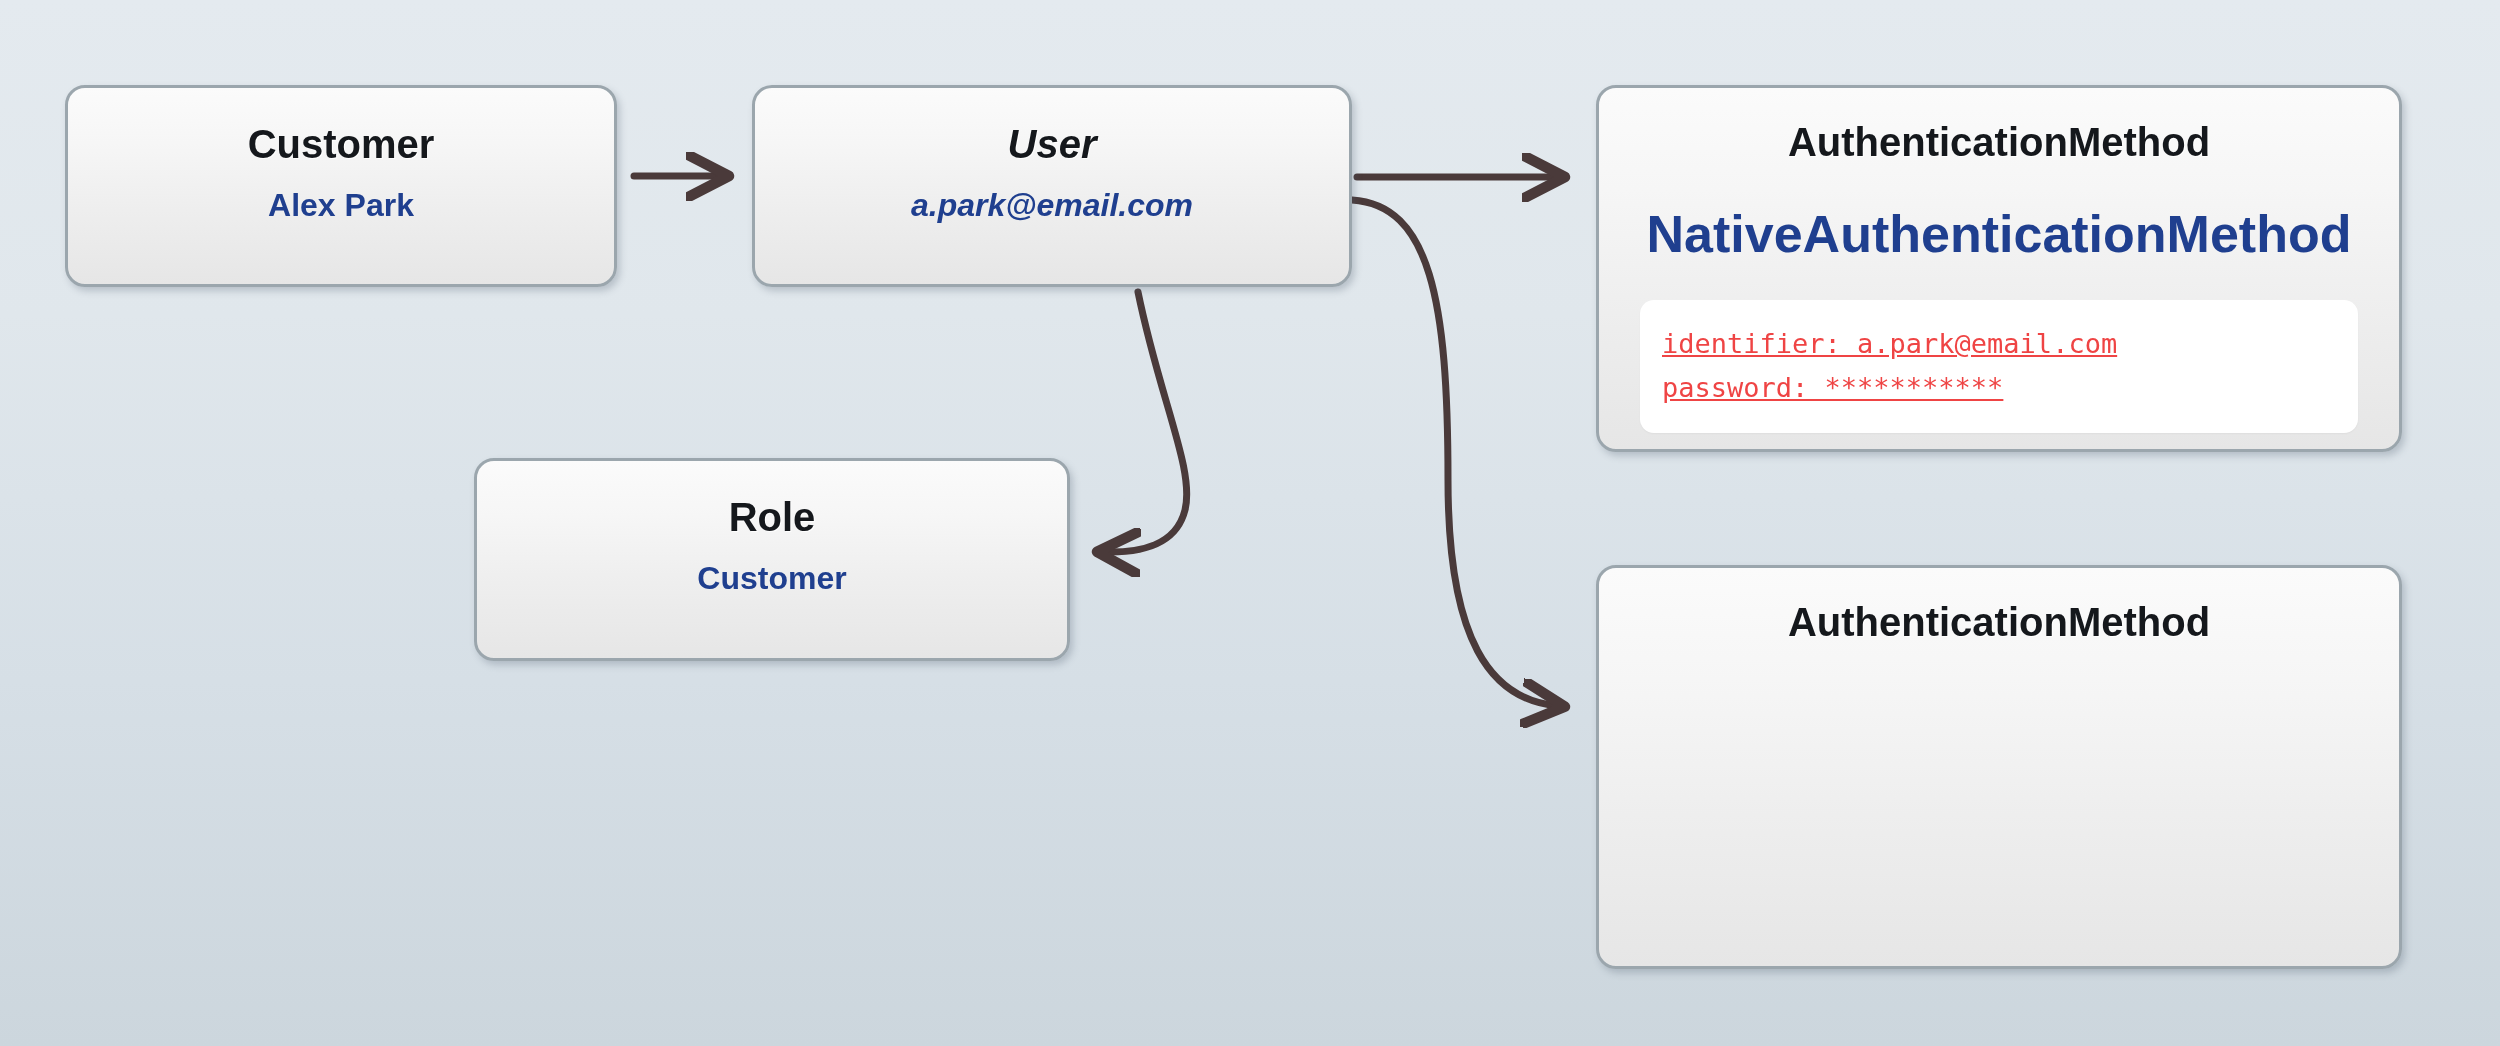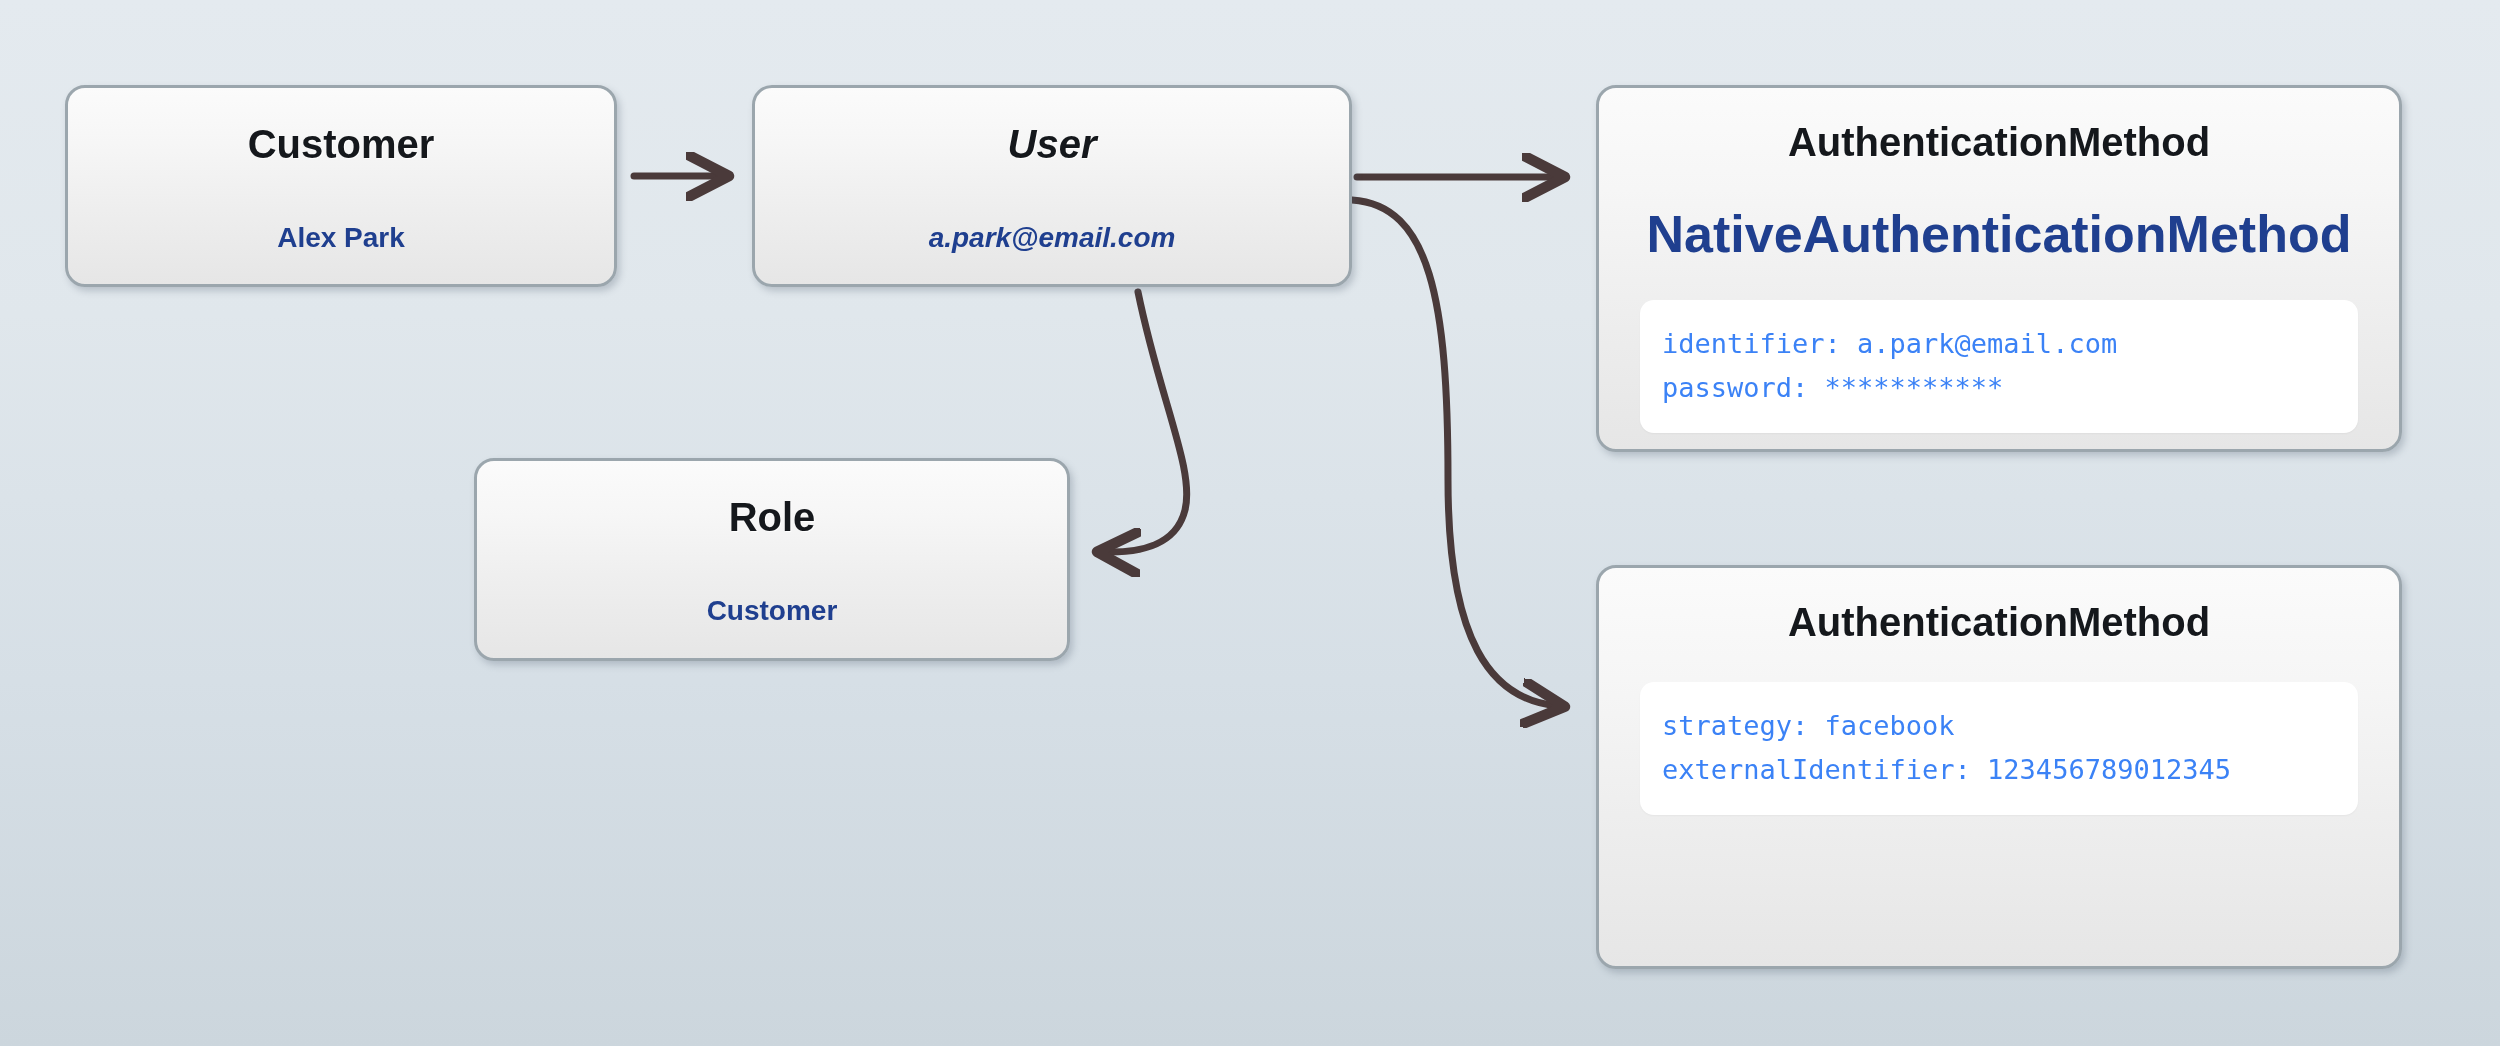--- a/index.html
+++ b/index.html
@@ -60,22 +60,22 @@
 
   
   .node.simple {
     justify-content: flex-start;
   }
   .node.simple .node-title {
     font-size: 40px;
     margin-top: 36px;
   }
   .node.simple .node-subtitle {
-    font-size: 28px;
-    margin-top: 60px;
+    font-size: 32px;
+    margin-top: 25px;
   }
 
   
   .node.detail {
     justify-content: flex-start;
   }
   .node.detail .node-title {
     font-size: 40px;
     margin-top: 34px;
     text-align: center;
@@ -90,23 +90,24 @@
     background: #ffffff;
     border-radius: 14px;
     padding: 22px 22px 24px 22px;
     box-sizing: border-box;
     box-shadow: 0 1px 2px rgba(0,0,0,0.04);
   }
   .code-line {
     font-family: "DejaVu Sans Mono", monospace;
     font-size: 27px;
     line-height: 1.62;
-    color: #3b82f6;
+    color: #ef4444;
     white-space: pre;
     letter-spacing: 0px;
+    text-decoration: underline;
   }
 
   
   #node-customer  { left: 65px;   top: 85px;  width: 552px; height: 202px; }
   #node-user      { left: 752px;  top: 85px;  width: 600px; height: 202px; font-style: italic; }
   #node-role      { left: 474px;  top: 458px; width: 596px; height: 203px; }
   #node-native    { left: 1596px; top: 85px;  width: 806px; height: 367px; }
   #node-external  { left: 1596px; top: 565px; width: 806px; height: 404px; }
 </style>
 </head>
@@ -157,19 +158,15 @@
     <div class="node-title">AuthenticationMethod</div>
     <div class="node-subtitle">NativeAuthenticationMethod</div>
     <div class="code-block">
       <div class="code-line">identifier: a.park@email.com</div>
       <div class="code-line">password: ***********</div>
     </div>
   </div>
 
   <div class="node detail" id="node-external">
     <div class="node-title">AuthenticationMethod</div>
-    <div class="code-block">
-      <div class="code-line">strategy: facebook</div>
-      <div class="code-line">externalIdentifier: 123456789012345</div>
-    </div>
   </div>
 
 </div>
 
 </body></html>

